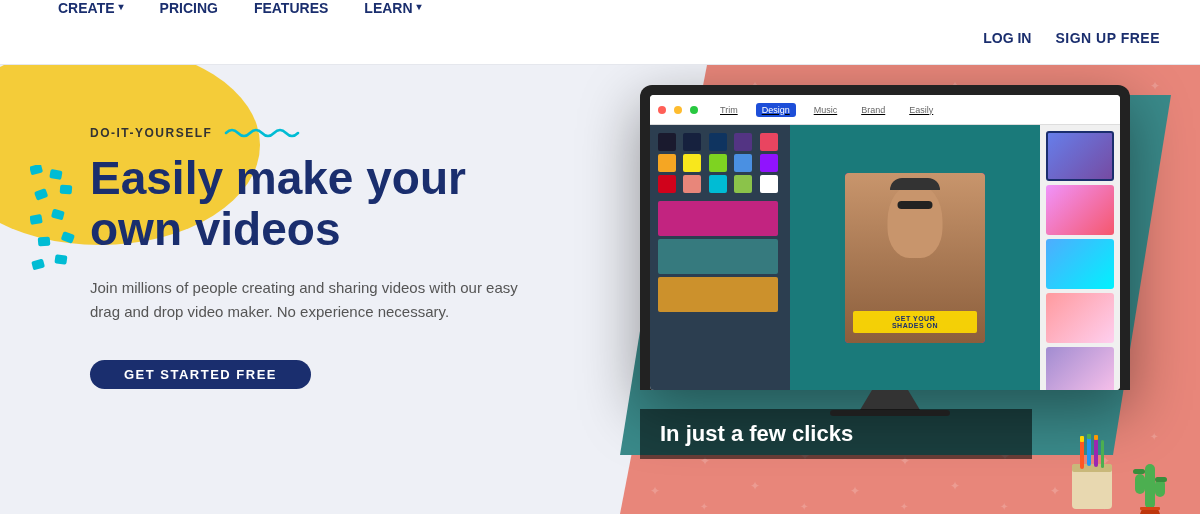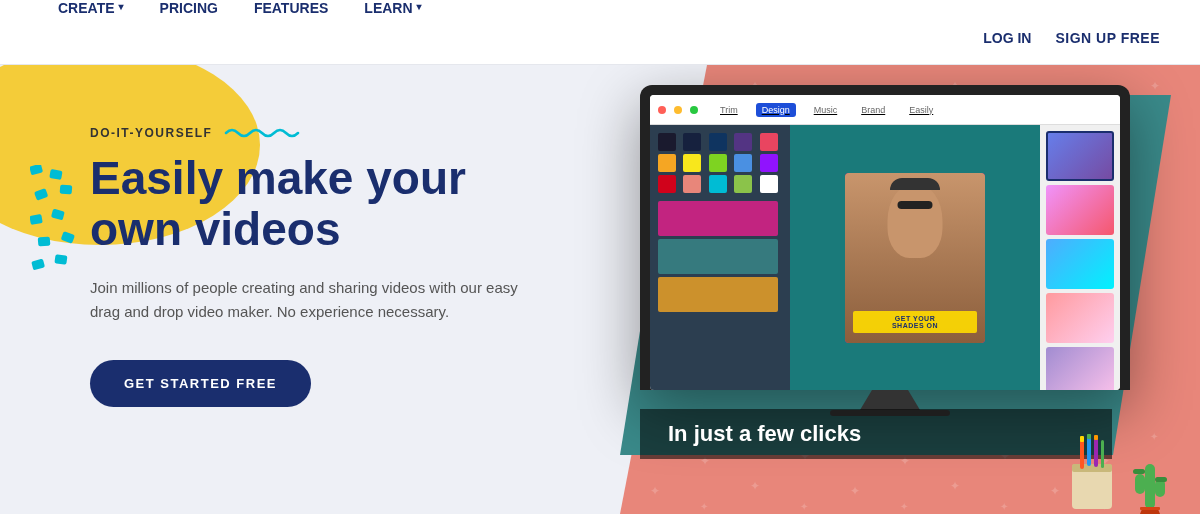--- a/index.html
+++ b/index.html
@@ -147,21 +147,21 @@
       line-height: 1.6;
       margin-bottom: 36px;
       max-width: 460px;
     }
     .btn-cta {
       background: #1a2e6e;
       color: #fff;
       font-size: 13px;
       font-weight: 800;
       letter-spacing: 1.5px;
-      padding: 16px 34px;
+      padding: 7px 34px;
       border: none;
       border-radius: 30px;
       cursor: pointer;
       text-transform: uppercase;
     }
 
     
     .hero-image-area {
       position: absolute;
       right: 0;
@@ -361,23 +361,23 @@
       margin: 0 auto;
     }
 
     
     .video-caption {
       position: absolute;
       bottom: 55px;
       left: 20px;
       right: 0;
       background: rgba(0,0,0,0.55);
-      padding: 12px 28px;
+      padding: 12px 20px;
       z-index: 6;
-      width: 472px;
+      width: 392px;
       margin-top: 24px;
     }
     .video-caption-text {
       font-size: 22px;
       font-weight: 800;
       color: #fff;
     }
 
     
     .desk-items {

